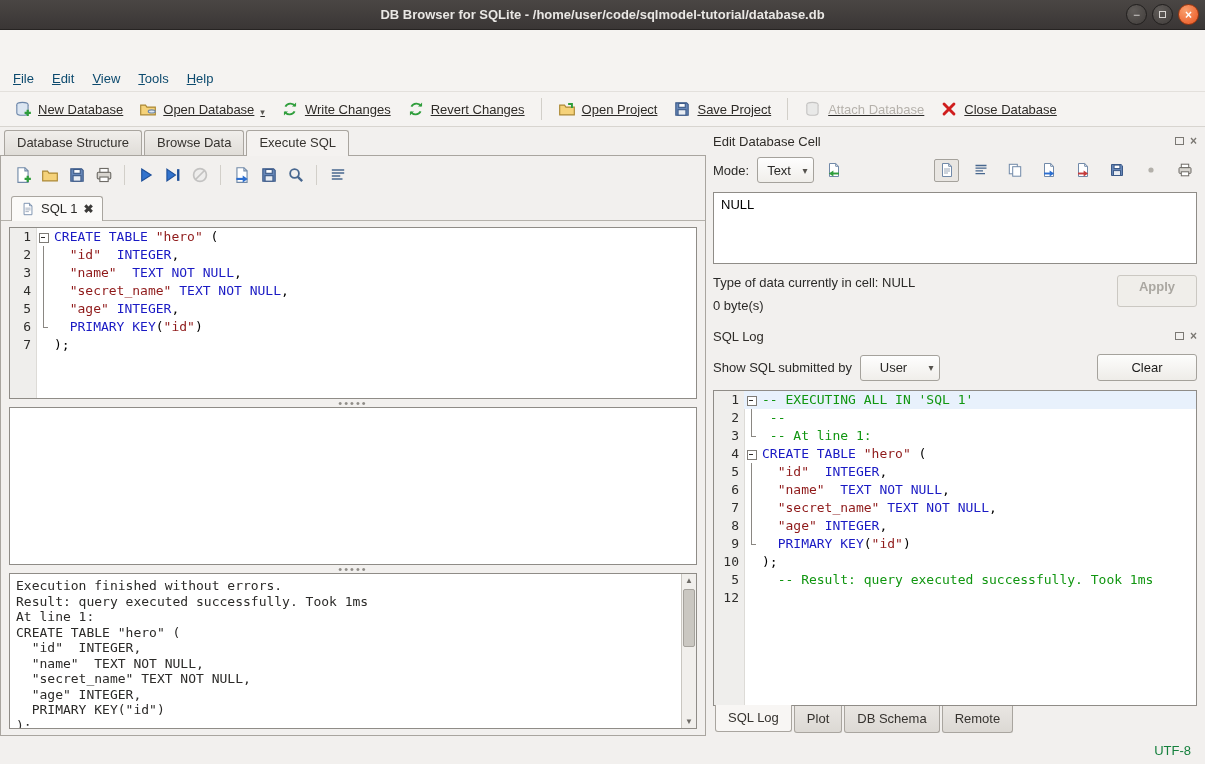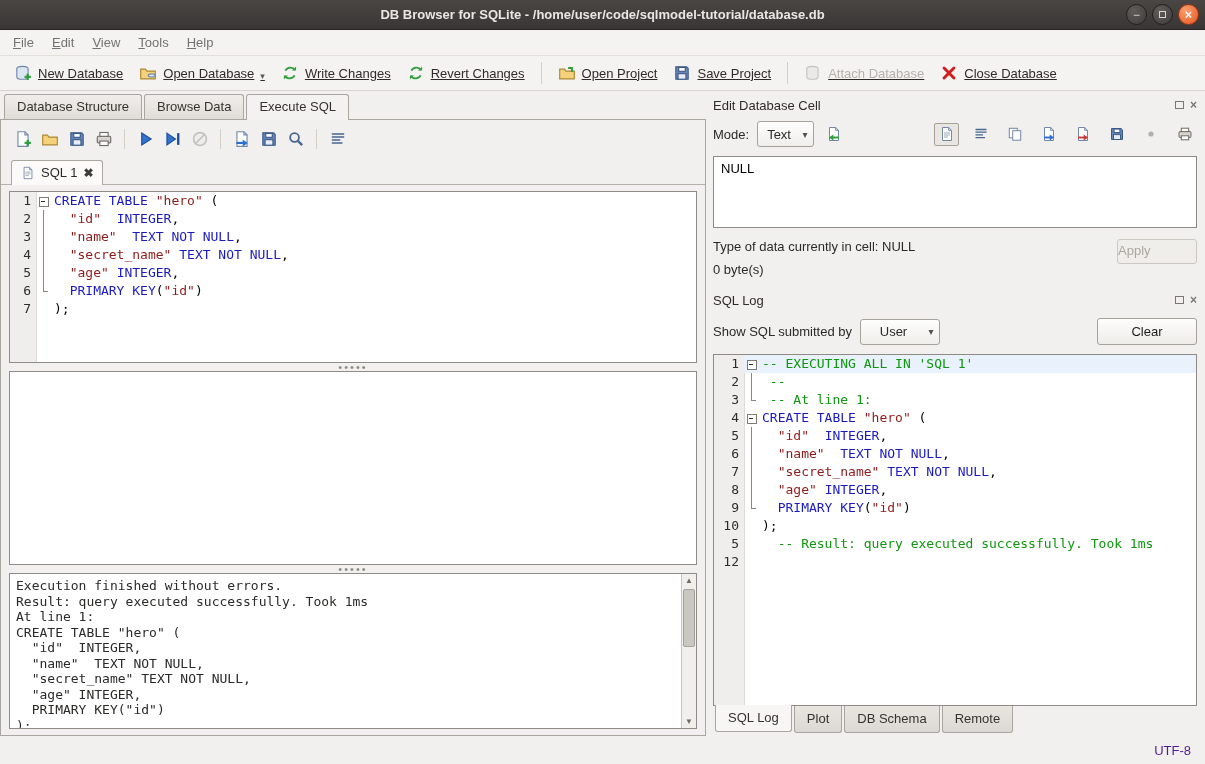--- a/index.html
+++ b/index.html
@@ -10,21 +10,21 @@
   
   .titlebar{flex:0 0 30px;background:linear-gradient(#4a4644,#3a3635);border-bottom:1px solid #262322;display:flex;align-items:center;position:relative;}
   .titlebar .title{flex:1;text-align:center;color:#e9e7e4;font-weight:bold;}
   .win-controls{position:absolute;right:6px;top:4px;display:flex;gap:5px;}
   .win-btn{width:21px;height:21px;border-radius:50%;background:radial-gradient(circle at 35% 30%,#605c59,#403c3a);border:1px solid #211f1e;color:#d8d5d2;font-size:12px;display:flex;align-items:center;justify-content:center;}
   .win-btn .sq{display:inline-block;width:7px;height:7px;border:1px solid #d8d5d2;}
   .win-btn.close{background:radial-gradient(circle at 35% 30%,#f9a06e,var(--titlebar-close,#e95420));border-color:#9c3710;color:#fff;font-weight:bold;}
 
   
   .menubar{flex:0 0 26px;background:#f5f3f1;display:flex;align-items:stretch;padding-left:4px;border-bottom:1px solid #e3e0dc;}
-  .menu-item{padding:0 9px;line-height:25px;color:#737373;}
+  .menu-item{padding:0 9px;line-height:25px;color:#0c4a6e;margin-top:36px;}
   .toolbar{flex:0 0 35px;background:#f5f3f1;display:flex;align-items:center;padding:0 6px;border-bottom:1px solid #d8d5d0;text-decoration:underline;}
   .tbtn{display:flex;align-items:center;gap:6px;padding:4px 8px;border-radius:3px;white-space:nowrap;color:#2f2c28;}
   .tbtn.disabled{color:#b5b1ab;}
   .tbtn.disabled .icon svg{filter:grayscale(1);opacity:.55;}
   .tsep{width:1px;height:22px;background:#d2cfc9;margin:0 8px;}
   .tcaret{font-size:9px;color:#5a5753;align-self:flex-end;padding-bottom:1px;}
   .icon{display:inline-flex;}
   .icon svg{width:100%;height:100%;}
 
   
@@ -91,31 +91,31 @@
   .combo .val{padding:0 6px 0 9px;text-align:center;}
   .combo .arrow{width:16px;text-align:center;color:#55524d;font-size:10px;}
   .cbtn{width:25px;height:23px;display:flex;align-items:center;justify-content:center;border:1px solid transparent;border-radius:2px;}
   .cbtn.selected{border-color:#a5a29c;background:#e9e6e2;}
   .cell-icons{display:flex;gap:9px;margin-left:auto;align-items:center;}
 
   .cell-edit{margin-top:9px;flex:0 0 72px;border:1px solid #8f8c87;background:#fff;padding:4px 7px;color:#000;overflow:hidden;}
   .cell-info{display:flex;margin-top:11px;}
   .cell-info .texts{flex:1;}
   .cell-info .texts .mt{margin-top:8px;}
-  .apply-btn{width:80px;height:25px;border:1px solid #cbc8c2;border-radius:3px;background:#f0eeea;color:#aaa7a1;line-height:22px;}
+  .apply-btn{width:80px;height:32px;border:1px solid #cbc8c2;border-radius:3px;background:#f0eeea;color:#aaa7a1;text-align:center;line-height:22px;font-weight:bold;}
 
   .filter-row{display:flex;align-items:center;gap:8px;margin-top:7px;}
   .clear-btn{margin-left:auto;width:100px;height:27px;border:1px solid #a5a29c;border-radius:3px;background:linear-gradient(#fdfdfc,#eeece8);text-align:center;line-height:25px;color:#1c1b1a;}
   .log-box{margin-top:9px;flex:1;min-height:0;border:1px solid #8f8c87;background:#fff;overflow:hidden;}
 
   .bottom-tabs{flex:0 0 30px;display:flex;align-items:flex-start;padding-left:2px;}
   .btab{border:1px solid #a9a59f;border-top:none;background:linear-gradient(#e9e6e2,#dcd9d4);padding:5px 12px 6px;margin-right:2px;border-radius:0 0 3px 3px;position:relative;color:#36332f;}
   .btab.active{background:#f8f6f4;margin-top:-1px;z-index:2;}
 
-  .statusbar{flex:0 0 28px;background:#f2f0ee;display:flex;align-items:center;justify-content:flex-end;padding-right:14px;color:#4c1d95;}
+  .statusbar{flex:0 0 28px;background:#f2f0ee;display:flex;align-items:center;justify-content:flex-end;padding-right:14px;color:#15803d;}
 </style>
 </head>
 <body>
 
 <div class="window">
 
   <div class="titlebar">
     <div class="title">DB Browser for SQLite - /home/user/code/sqlmodel-tutorial/database.db</div>
     <div class="win-controls">
       <div class="win-btn">−</div>

